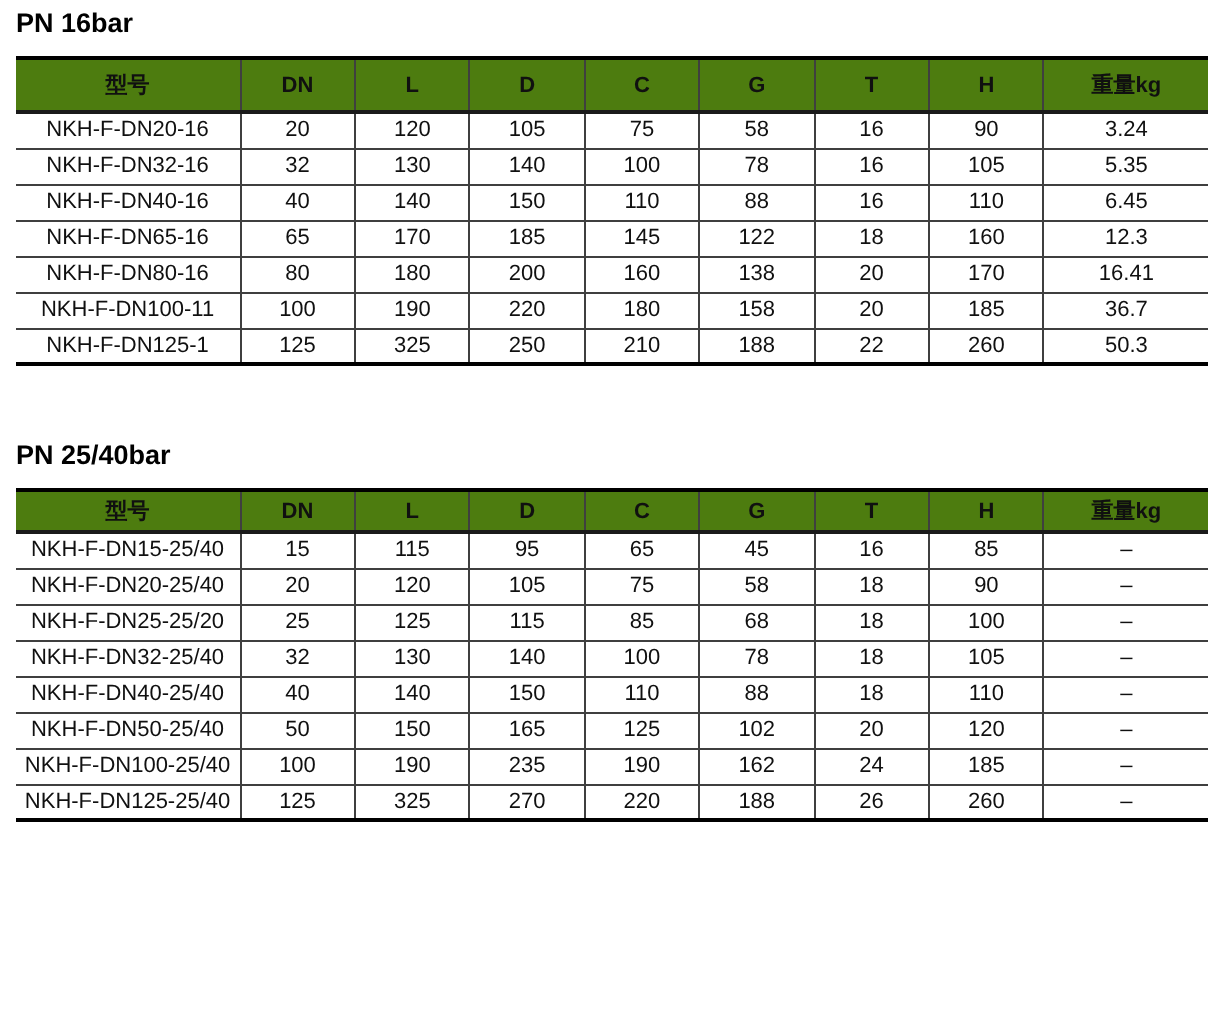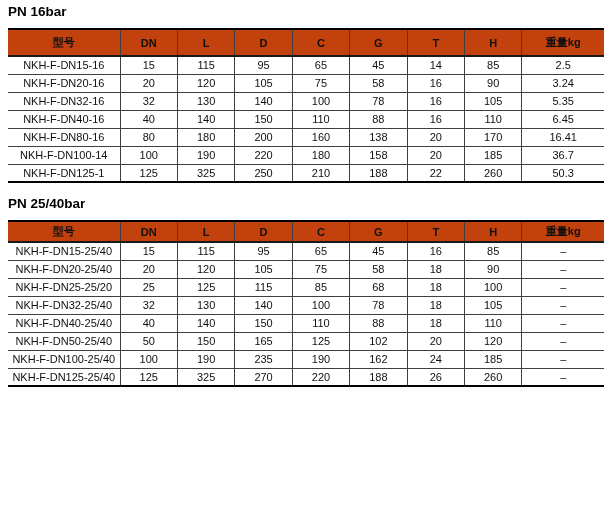--- a/index.html
+++ b/index.html
@@ -11,41 +11,41 @@
     height: 518px;
     overflow: hidden;
     font-family: "Liberation Sans", "DejaVu Sans", sans-serif;
     color: #101010;
   }
   .page {
     padding: 4px 24px 0 8px;
     width: 612px;
   }
   .spec-section { margin: 0; }
-  .spec-section + .spec-section { margin-top: 13px; }
+  .spec-section + .spec-section { margin-top: 37px; }
   .section-title {
     font-size: 13.5px;
     line-height: 16px;
     font-weight: bold;
     margin: 0 0 8px 0;
     color: #000000;
   }
   table.spec-table {
     border-collapse: collapse;
     table-layout: fixed;
     width: 596px;
     border-top: 2px solid #000000;
     border-bottom: 2px solid #000000;
     font-size: 11px;
   }
   col.col-model  { width: 112px; }
   col.col-num    { width: 57.4px; }
   col.col-weight { width: 82px; }
   table.spec-table th {
-    background: #c2410c;
+    background: #4d7c0f;
     height: 27px;
     font-weight: bold;
     text-align: center;
     vertical-align: middle;
     border-bottom: 2px solid #1a1a1a;
     padding: 0 2px;
   }
   table.spec-table.compact th { height: 21px; }
   table.spec-table td {
     height: 18px;
@@ -86,31 +86,20 @@
             <th>D</th>
             <th>C</th>
             <th>G</th>
             <th>T</th>
             <th>H</th>
             <th>重量kg</th>
           </tr>
       </thead>
       <tbody>
           <tr>
-            <td>NKH-F-DN15-16</td>
-            <td>15</td>
-            <td>115</td>
-            <td>95</td>
-            <td>65</td>
-            <td>45</td>
-            <td>14</td>
-            <td>85</td>
-            <td>2.5</td>
-          </tr>
-          <tr>
             <td>NKH-F-DN20-16</td>
             <td>20</td>
             <td>120</td>
             <td>105</td>
             <td>75</td>
             <td>58</td>
             <td>16</td>
             <td>90</td>
             <td>3.24</td>
           </tr>
@@ -128,34 +117,45 @@
           <tr>
             <td>NKH-F-DN40-16</td>
             <td>40</td>
             <td>140</td>
             <td>150</td>
             <td>110</td>
             <td>88</td>
             <td>16</td>
             <td>110</td>
             <td>6.45</td>
+          </tr>
+          <tr>
+            <td>NKH-F-DN65-16</td>
+            <td>65</td>
+            <td>170</td>
+            <td>185</td>
+            <td>145</td>
+            <td>122</td>
+            <td>18</td>
+            <td>160</td>
+            <td>12.3</td>
           </tr>
           <tr>
             <td>NKH-F-DN80-16</td>
             <td>80</td>
             <td>180</td>
             <td>200</td>
             <td>160</td>
             <td>138</td>
             <td>20</td>
             <td>170</td>
             <td>16.41</td>
           </tr>
           <tr>
-            <td>NKH-F-DN100-14</td>
+            <td>NKH-F-DN100-11</td>
             <td>100</td>
             <td>190</td>
             <td>220</td>
             <td>180</td>
             <td>158</td>
             <td>20</td>
             <td>185</td>
             <td>36.7</td>
           </tr>
           <tr>

